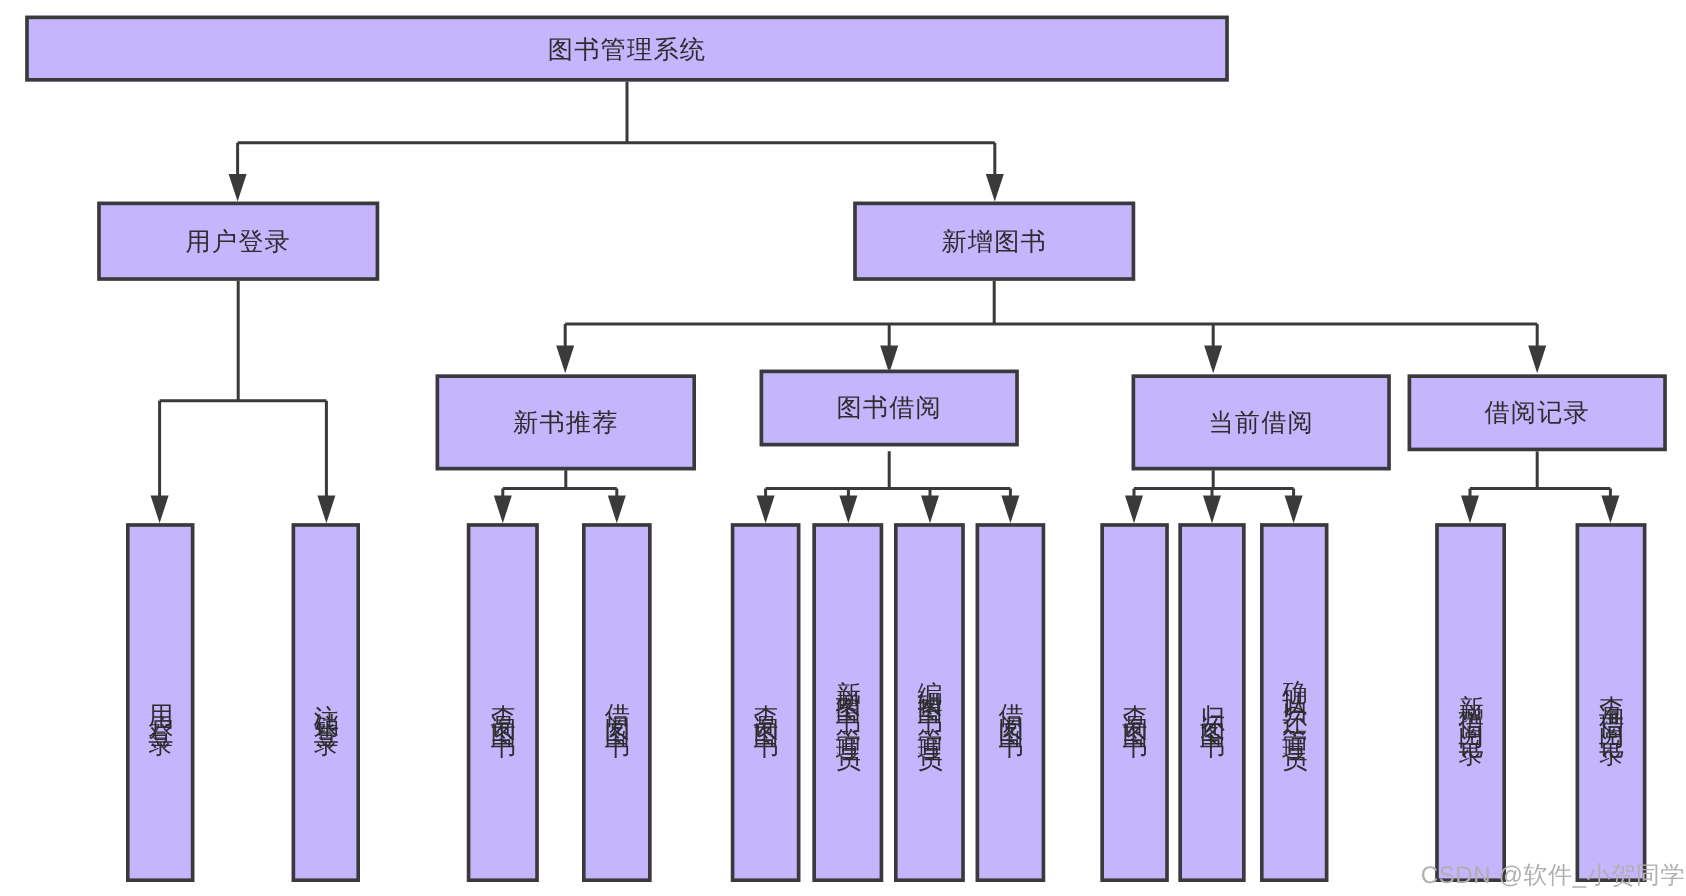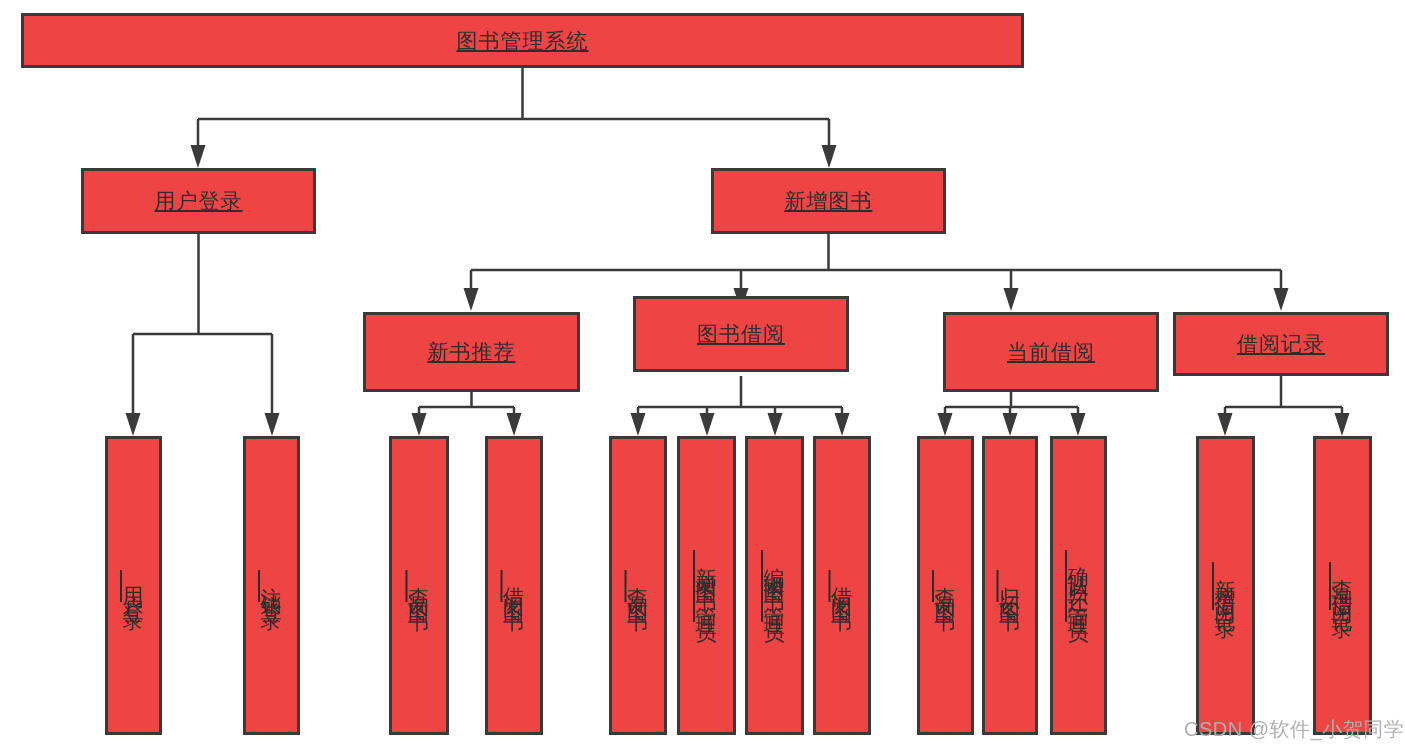--- a/index.html
+++ b/index.html
@@ -6,22 +6,22 @@
   html,body { background:#ffffff; }
   .canvas {
     position:relative; width:1405px; height:747px; background:#ffffff;
     font-family:"Liberation Sans","DejaVu Sans",sans-serif; color:#2d2d2d;
     overflow:hidden;
   }
   .wires { position:absolute; left:0; top:0; width:1405px; height:747px; }
   .wires path { stroke:#3a3a3a; stroke-width:2.5; fill:none; }
   .wires polygon { fill:#3a3a3a; stroke:none; }
   .node {
-    position:absolute; background:#ef4444; border:3px solid #3a3a3a;
-    display:flex; align-items:center; justify-content:center; z-index:2;text-decoration:underline;
+    position:absolute; background:#c4b5fd; border:3px solid #3a3a3a;
+    display:flex; align-items:center; justify-content:center; z-index:2;
   }
   .h-label { font-size:21px; letter-spacing:1px; white-space:nowrap; }
   .v-label {
     writing-mode:vertical-rl; text-orientation:mixed;
     font-size:21px; letter-spacing:8px; line-height:1; white-space:nowrap;
   }
   .watermark {
     position:absolute; left:1184px; top:716px; z-index:5;
     font-size:20px; color:#b0b0b0; letter-spacing:0.5px; white-space:nowrap;
   }
@@ -81,21 +81,21 @@
   <div class="node" style="left:81px;top:168px;width:235px;height:66px">
     <span class="h-label">用户登录</span>
   </div>
   <div class="node" style="left:711px;top:168px;width:235px;height:66px">
     <span class="h-label">新增图书</span>
   </div>
 
   <div class="node" style="left:363px;top:312px;width:217px;height:80px">
     <span class="h-label">新书推荐</span>
   </div>
-  <div class="node" style="left:633px;top:296px;width:216px;height:76px">
+  <div class="node" style="left:633px;top:308px;width:216px;height:64px">
     <span class="h-label">图书借阅</span>
   </div>
   <div class="node" style="left:943px;top:312px;width:216px;height:80px">
     <span class="h-label">当前借阅</span>
   </div>
   <div class="node" style="left:1173px;top:312px;width:216px;height:64px">
     <span class="h-label">借阅记录</span>
   </div>
 
   <div class="node" style="left:105px;top:436px;width:57px;height:299px">

